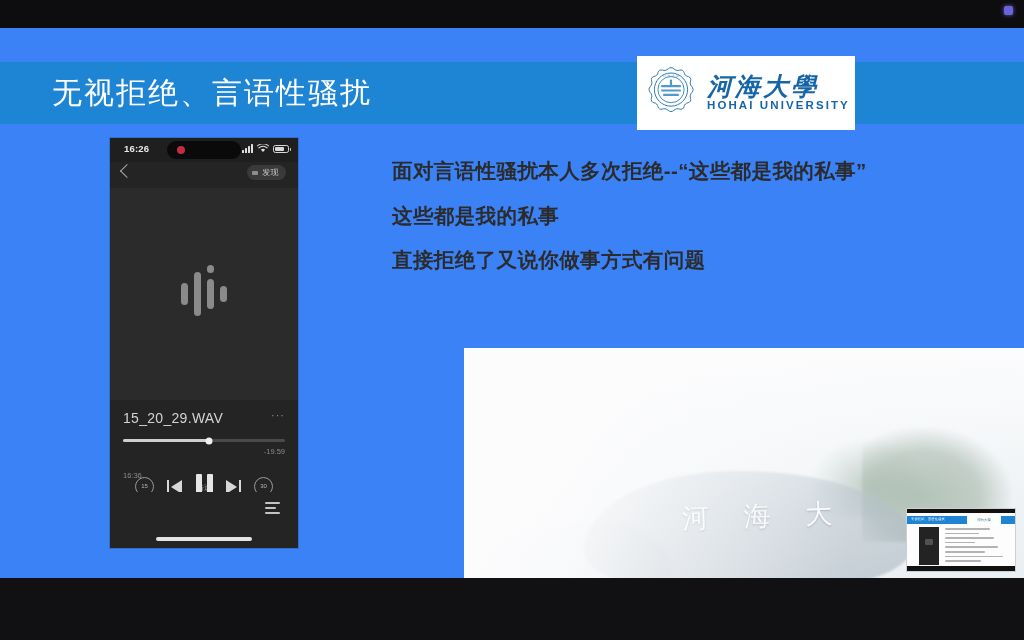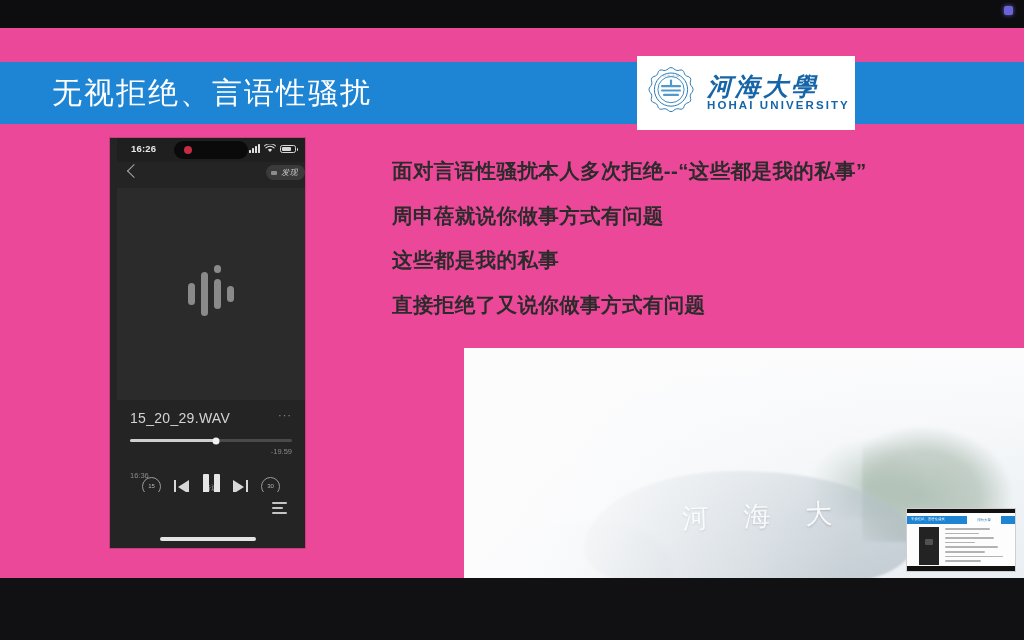--- a/index.html
+++ b/index.html
@@ -49,21 +49,21 @@
     background: #111114;
   }
 
   
   .slide {
     position: absolute;
     left: 0;
     top: 28px;
     width: 1024px;
     height: 550px;
-    background: #ec4899;
+    background: #3b82f6;
     overflow: hidden;
   }
 
   
   .bg-photo {
     position: absolute;
     right: 0;
     bottom: 0;
     width: 560px;
     height: 230px;
@@ -227,21 +227,20 @@
   
   .phone {
     position: absolute;
     left: 110px;
     top: 110px;
     width: 188px;
     height: 410px;
     background: #242424;
     overflow: hidden;
     box-shadow: 0 0 0 1px rgba(0,0,0,.15);
-    padding-left: 7px;
   }
   .phone-statusbar {
     position: relative;
     height: 24px;
     background: #1f1f1f;
   }
   .status-time {
     position: absolute;
     left: 14px;
     top: 5px;
@@ -316,31 +315,30 @@
     position: absolute;
     left: 12px;
     top: 4px;
     width: 9px; height: 9px;
     border-left: 1.6px solid #a8a8a8;
     border-bottom: 1.6px solid #a8a8a8;
     transform: rotate(45deg);
   }
   .nav-pill {
     position: absolute;
-    right: 0;
+    right: 12px;
     top: 3px;
     height: 15px;
     padding: 0 7px 0 15px;
     border-radius: 8px;
     background: #3a3a3a;
     color: #c9c9c9;
     font-size: 8px;
     line-height: 15px;
     letter-spacing: .4px;
-    font-style: italic;
   }
   .nav-pill::before {
     content: "";
     position: absolute;
     left: 5px;
     top: 50%;
     transform: translateY(-50%);
     width: 6px; height: 4px;
     border-radius: 1px;
     background: #8d8d8d;
@@ -719,21 +717,20 @@
             <i></i>
             <i></i>
             <i></i>
           </div>
         <div class="home-ind"></div>
       </div>
     </div>
 
     <div class="body-text">
       <div class="body-line">面对言语性骚扰本人多次拒绝--“这些都是我的私事”</div>
-      <div class="body-line">周申蓓就说你做事方式有问题</div>
       <div class="body-line">这些都是我的私事</div>
       <div class="body-line">直接拒绝了又说你做事方式有问题</div>
     </div>
 
     <div class="thumb">
       <div class="t-top"></div>
       <div class="t-band">
         <div class="t-title">无视拒绝、言语性骚扰</div>
         <div class="t-logo">河海大學</div>
       </div>

